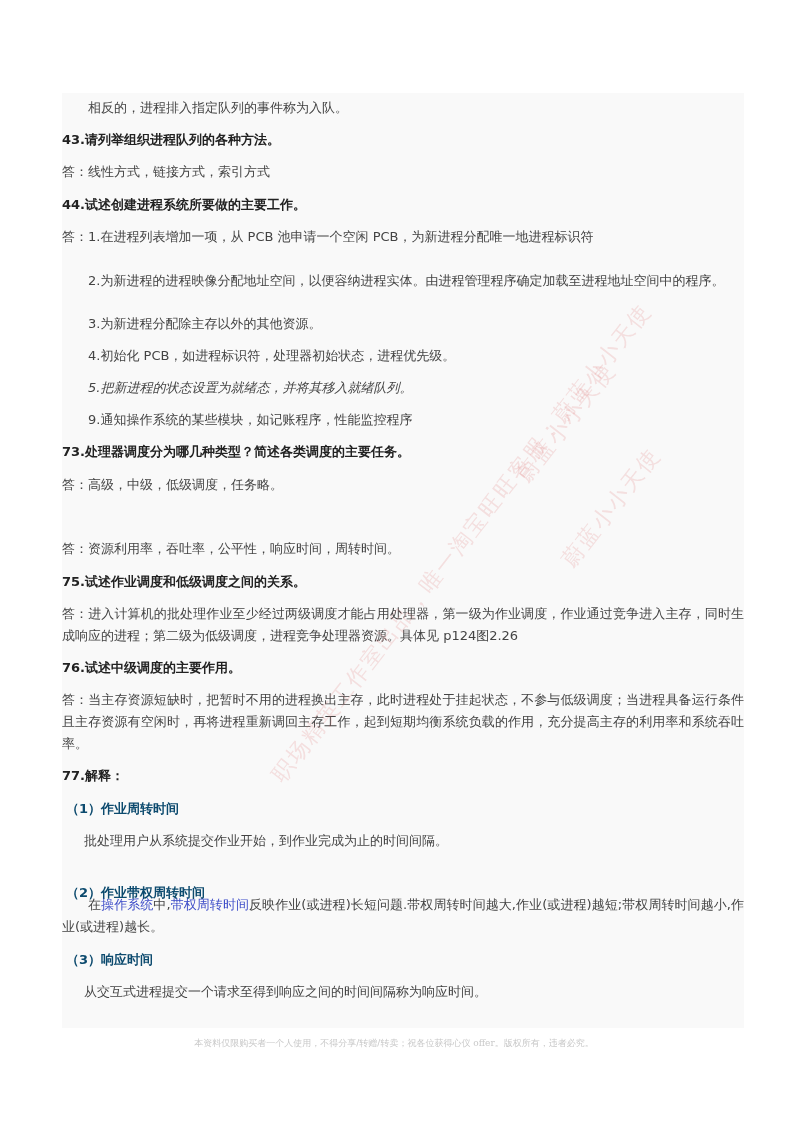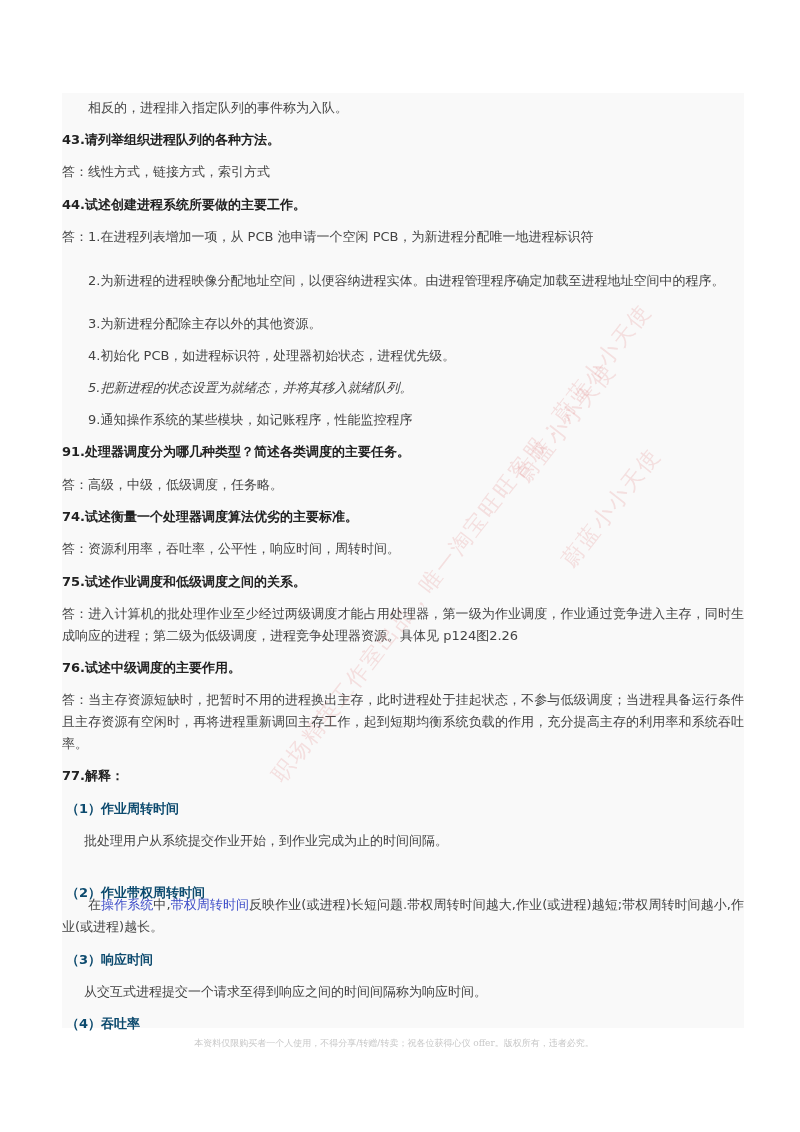--- a/index.html
+++ b/index.html
@@ -87,44 +87,42 @@
   <div class="block a" style="top:68px;">答：线性方式，链接方式，索引方式</div>
 
   <div class="block q" style="top:101px;">44.试述创建进程系统所要做的主要工作。</div>
   <div class="block a" style="top:133px;">答：1.在进程列表增加一项，从 PCB 池申请一个空闲 PCB，为新进程分配唯一地进程标识符</div>
   <div class="block a wrap indent-first" style="top:165px;">2.为新进程的进程映像分配地址空间，以便容纳进程实体。由进程管理程序确定加载至进程地址空间中的程序。</div>
   <div class="block a indent1" style="top:220px;">3.为新进程分配除主存以外的其他资源。</div>
   <div class="block a indent1" style="top:252px;">4.初始化 PCB，如进程标识符，处理器初始状态，进程优先级。</div>
   <div class="block a indent1" style="top:284px;font-style:italic;">5.把新进程的状态设置为就绪态，并将其移入就绪队列。</div>
   <div class="block a indent1" style="top:316px;">9.通知操作系统的某些模块，如记账程序，性能监控程序</div>
 
-  <div class="block q" style="top:348px;">91.处理器调度分为哪几种类型？简述各类调度的主要任务。</div>
+  <div class="block q" style="top:348px;">73.处理器调度分为哪几种类型？简述各类调度的主要任务。</div>
   <div class="block a" style="top:381px;">答：高级，中级，低级调度，任务略。</div>
 
-  <div class="block q" style="top:413px;">74.试述衡量一个处理器调度算法优劣的主要标准。</div>
   <div class="block a" style="top:445px;">答：资源利用率，吞吐率，公平性，响应时间，周转时间。</div>
 
   <div class="block q" style="top:478px;">75.试述作业调度和低级调度之间的关系。</div>
   <div class="block a wrap" style="top:510px;">答：进入计算机的批处理作业至少经过两级调度才能占用处理器，第一级为作业调度，作业通过竞争进入主存，同时生成响应的进程；第二级为低级调度，进程竞争处理器资源。具体见 p124图2.26</div>
 
   <div class="block q" style="top:564px;">76.试述中级调度的主要作用。</div>
   <div class="block a wrap" style="top:596px;">答：当主存资源短缺时，把暂时不用的进程换出主存，此时进程处于挂起状态，不参与低级调度；当进程具备运行条件且主存资源有空闲时，再将进程重新调回主存工作，起到短期均衡系统负载的作用，充分提高主存的利用率和系统吞吐率。</div>
 
   <div class="block q" style="top:672px;">77.解释：</div>
 
   <div class="block sub" style="top:705px;">（1）作业周转时间</div>
   <div class="block a" style="top:737px; padding-left:22px; box-sizing:border-box;">批处理用户从系统提交作业开始，到作业完成为止的时间间隔。</div>
 
   <div class="block sub" style="top:789px;">（2）作业带权周转时间</div>
   <div class="block a wrap indent-ans" style="top:801px;"><span>在</span><span class="link">操作系统</span><span>中,</span><span class="link">带权周转时间</span><span>反映作业(或进程)长短问题.带权周转时间越大,作业(或进程)越短;带权周转时间越小,作业(或进程)越长。</span></div>
 
   <div class="block sub" style="top:856px;">（3）响应时间</div>
   <div class="block a" style="top:888px; padding-left:22px; box-sizing:border-box;">从交互式进程提交一个请求至得到响应之间的时间间隔称为响应时间。</div>
 
-  <div class="block sub" style="top:920px;">（4）吞吐率</div>
 
 </div>
 
 <div class="watermark" style="left:265px; top:770px;">职场精英工作室出品，唯一淘宝旺旺客服：蔚蓝小小天使</div>
 <div class="watermark" style="left:510px; top:470px;">蔚蓝小小天使</div>
 <div class="watermark" style="left:555px; top:555px;">蔚蓝小小天使</div>
 
 <div class="footer">本资料仅限购买者一个人使用，不得分享/转赠/转卖；祝各位获得心仪 offer。版权所有，违者必究。</div>
 
 </body></html>

